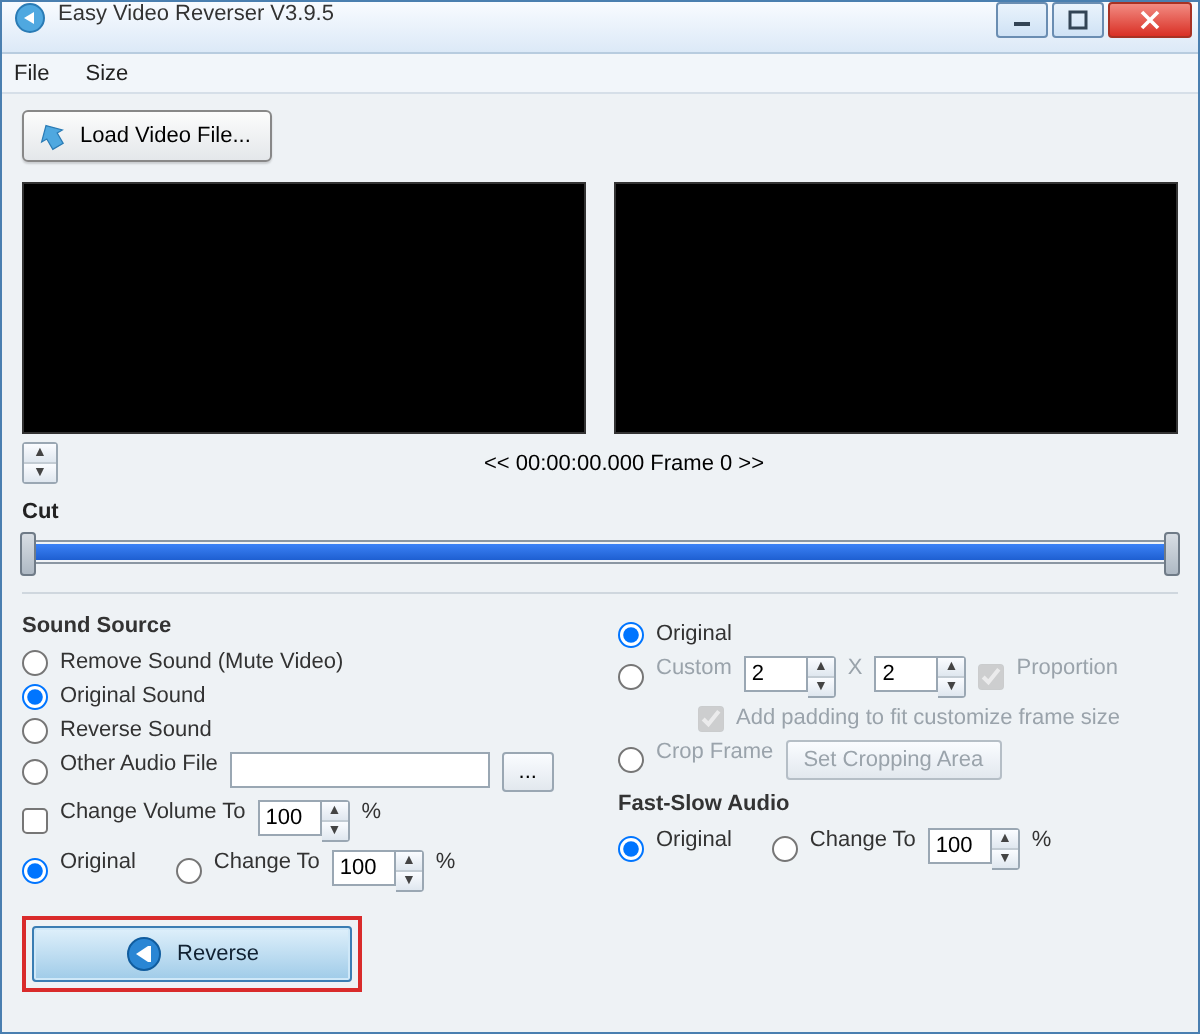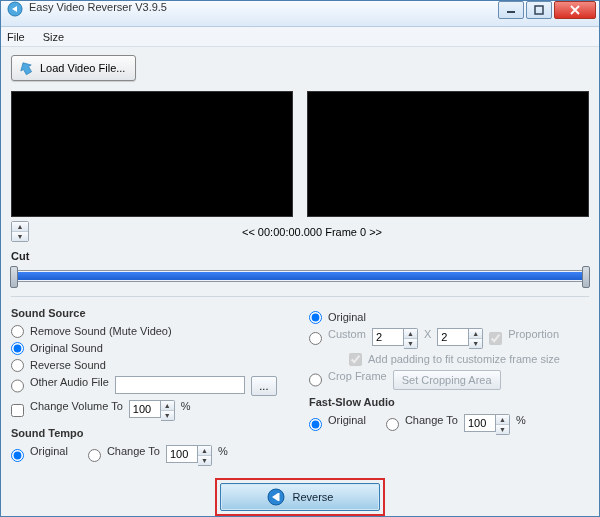--- a/index.html
+++ b/index.html
@@ -46,21 +46,21 @@
 .txt { width: 130px; height: 18px; border: 1px solid #9aa7b3; background: #fff; padding: 0 3px; }
 .tiny { width: 32px; height: 18px; border: 1px solid #9aa7b3; background: #fff; padding: 0 3px; text-align: left; }
 .numwrap { display: inline-flex; align-items: stretch; }
 .numwrap .spin { border-left: none; border-top-left-radius: 0; border-bottom-left-radius: 0; width: 14px;}
 .numwrap .tiny { border-top-right-radius: 0; border-bottom-right-radius: 0;}
 .browse-btn { width: 26px; height: 20px; background: linear-gradient(#fafcff,#e2e8ee); border: 1px solid #9aa7b3; border-radius: 2px; cursor: pointer; }
 .crop-btn { height: 20px; padding: 0 8px; background: linear-gradient(#fafcff,#e2e8ee); border: 1px solid #b5bec6; color: #9aa3ab; border-radius: 2px; cursor: default;}
 
 hr.sep { border: none; border-top: 1px solid #cfd7de; margin: 8px 0; }
 
-.reverse-wrap { margin-top: 8px; display: flex; justify-content: center; }
+.reverse-wrap { margin-top: 8px; display: flex; }
 .reverse-outline { border: 2px solid #d92b2b; padding: 3px; }
 .reverse-btn { width: 160px; height: 28px; background: linear-gradient(#dff0fb,#9fcbe8); border: 1px solid #3a7db3; border-radius: 2px; display: flex; align-items: center; justify-content: center; gap: 8px; cursor: pointer; color: #123; box-shadow: inset 0 0 0 1px #cfe8f8;}
 .reverse-btn .icon { width: 18px; height: 18px; }
 label { cursor: pointer; }
 </style>
 </head>
 <body>
 
 <div class="titlebar">
   <svg class="app-icon" viewBox="0 0 16 16">
@@ -161,21 +161,20 @@
             <input class="tiny" value="100" style="">
             <span class="spin">
               <button>▲</button>
               <div class="sep"></div>
               <button>▼</button>
             </span>
           </span>
         <span>%</span>
       </div>
 
-      <div class="group-title" style="margin-top:6px">Sound Tempo</div>
       <div class="row">
         <input type="radio" name="st" checked="" style="">
           <span>Original</span>
         <span style="width:8px"></span>
         <input type="radio" name="st" style="">
           <span>Change To</span>
         <span class="numwrap">
             <input class="tiny" value="100" style="">
             <span class="spin">
               <button>▲</button>

